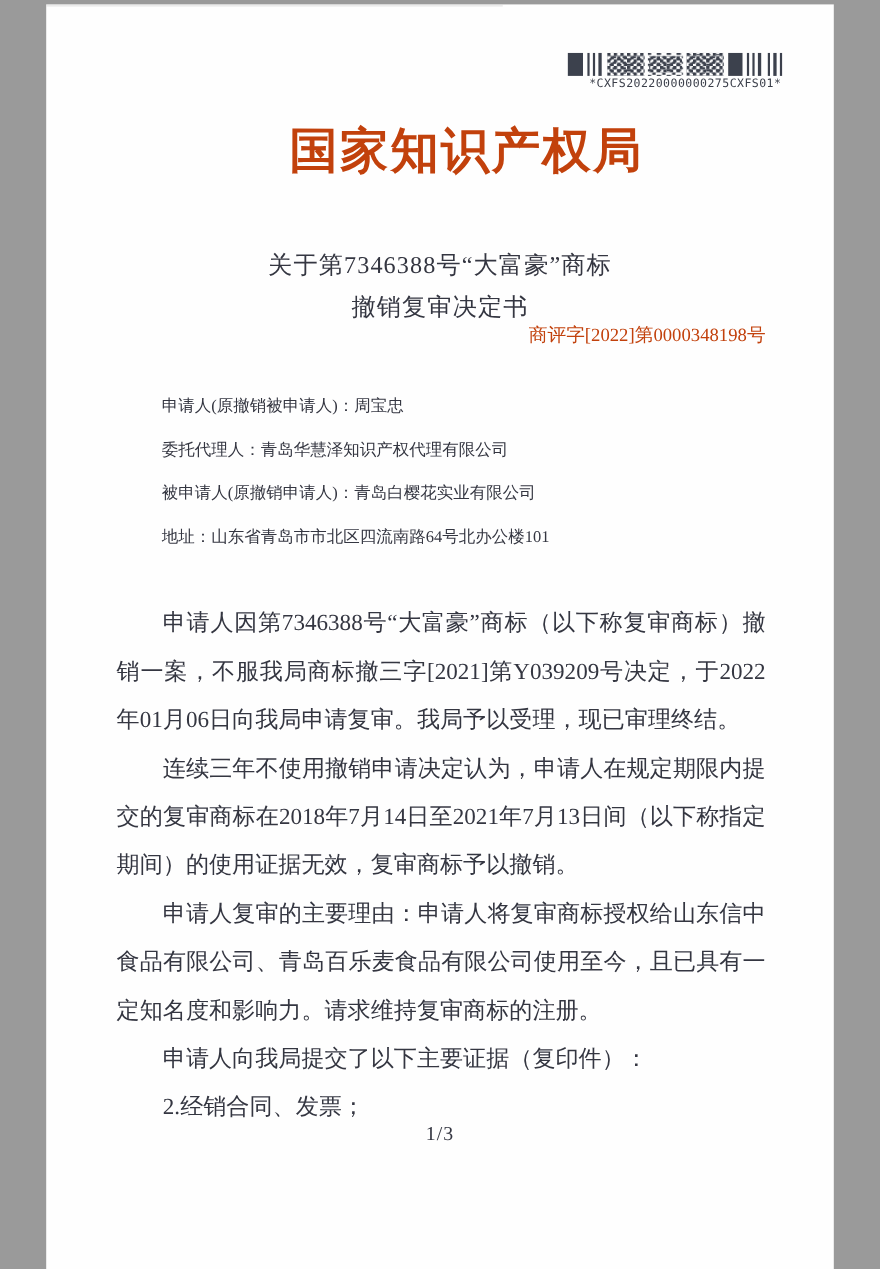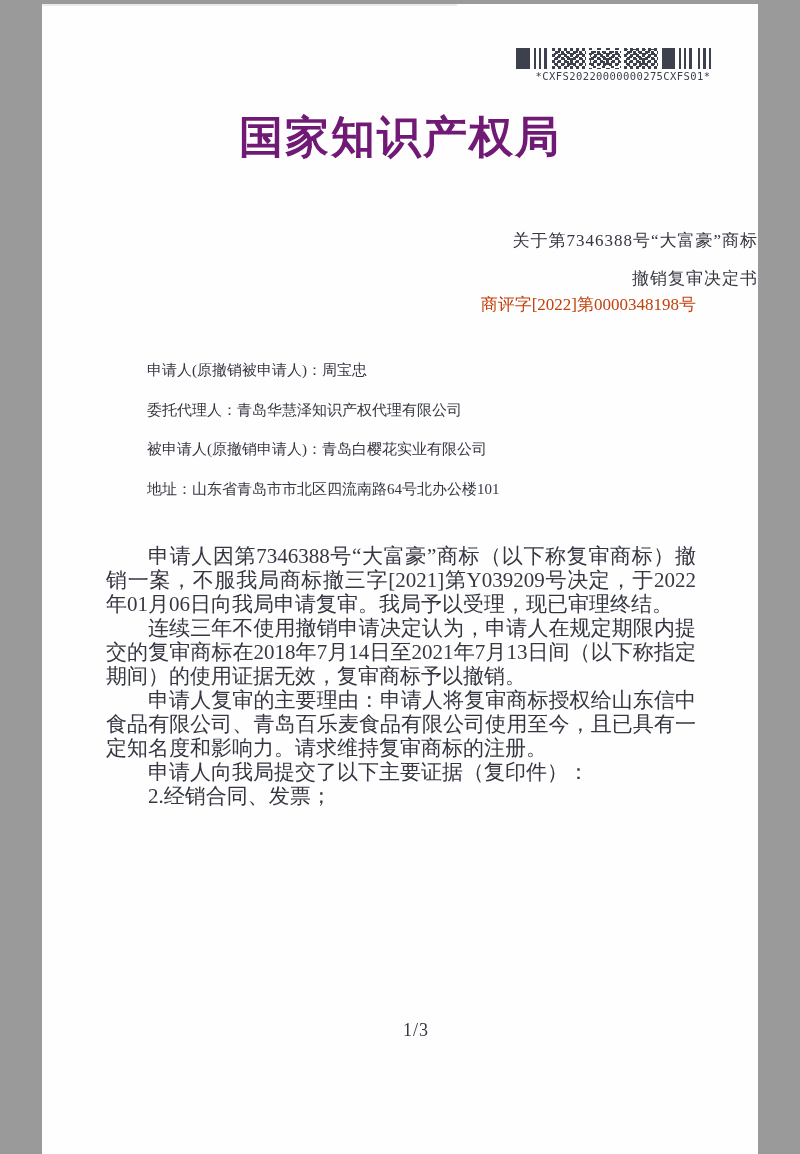--- a/index.html
+++ b/index.html
@@ -53,22 +53,22 @@
     font-weight: 600;
     letter-spacing: 2px;
     color: #d9544e;
   }
   
   .doc-title {
     position: absolute;
     top: 218px;
     left: 0;
     width: 100%;
-    text-align: right;
-    font-size: 17px;
+    text-align: center;
+    font-size: 22px;
     line-height: 38px;
     letter-spacing: 1px;
     color: #343641;
   }
   
   .ref-number {
     position: absolute;
     top: 289px;
     left: 0;
     right: 62px;
@@ -89,32 +89,32 @@
     margin: 0;
     padding-left: 41px;
   }
   
   .body-text {
     position: absolute;
     top: 540px;
     left: 64px;
     right: 62px;
     font-size: 21px;
-    line-height: 24px;
+    line-height: 44px;
     text-align: justify;
   }
   .body-text p {
     margin: 0;
     text-indent: 2em;
   }
   
   .page-number {
     position: absolute;
     top: 1016px;
-    left: 16px;
+    left: 0;
     width: 100%;
     text-align: center;
     font-size: 18px;
     letter-spacing: 1px;
     color: #343641;
   }
 </style>
 </head>
 <body>
 
@@ -148,21 +148,21 @@
       <rect x="163" y="0" width="2" height="21" fill="#3c414d"></rect>
       <rect x="168" y="0" width="2" height="21" fill="#3c414d"></rect>
       <rect x="173" y="0" width="3" height="21" fill="#3c414d"></rect>
       <rect x="182" y="0" width="2" height="21" fill="#3c414d"></rect>
       <rect x="187" y="0" width="3" height="21" fill="#3c414d"></rect>
       <rect x="193" y="0" width="2" height="21" fill="#3c414d"></rect>
     </svg>
     <div class="barcode-caption">*CXFS20220000000275CXFS01*</div>
   </div>
 
-  <h1 class="agency-title" style="color: #701a75;">国家知识产权局</h1>
+  <h1 class="agency-title" style="color: #c2410c; padding-left: 24px;">国家知识产权局</h1>
 
   <div class="doc-title">
     <div>关于第7346388号“大富豪”商标</div>
     <div>撤销复审决定书</div>
   </div>
 
   <div class="ref-number">商评字[2022]第0000348198号</div>
 
   <div class="parties">
     <p>申请人(原撤销被申请人)：周宝忠</p>

